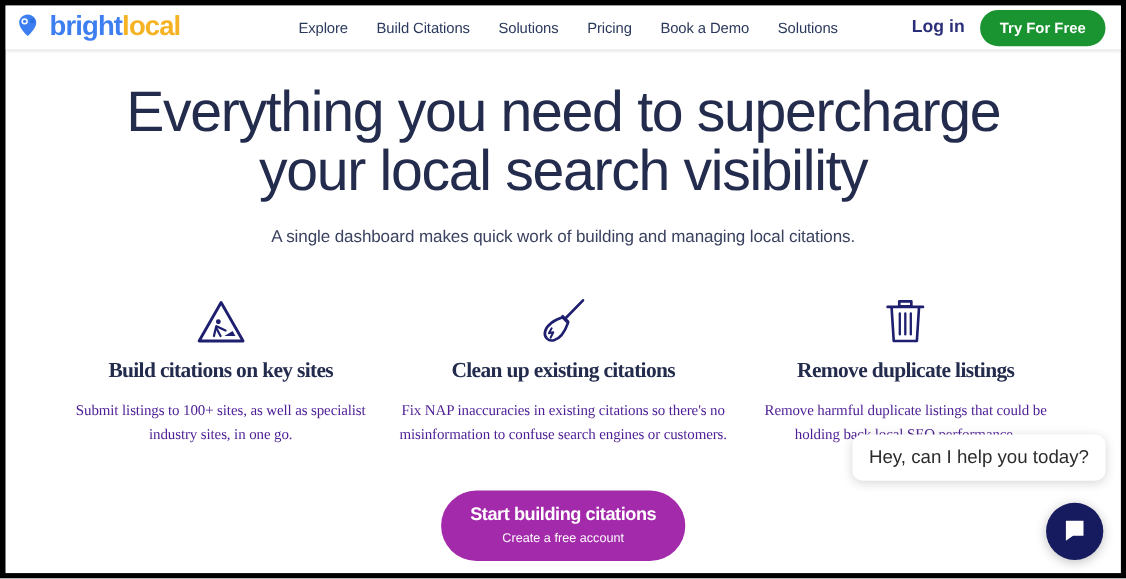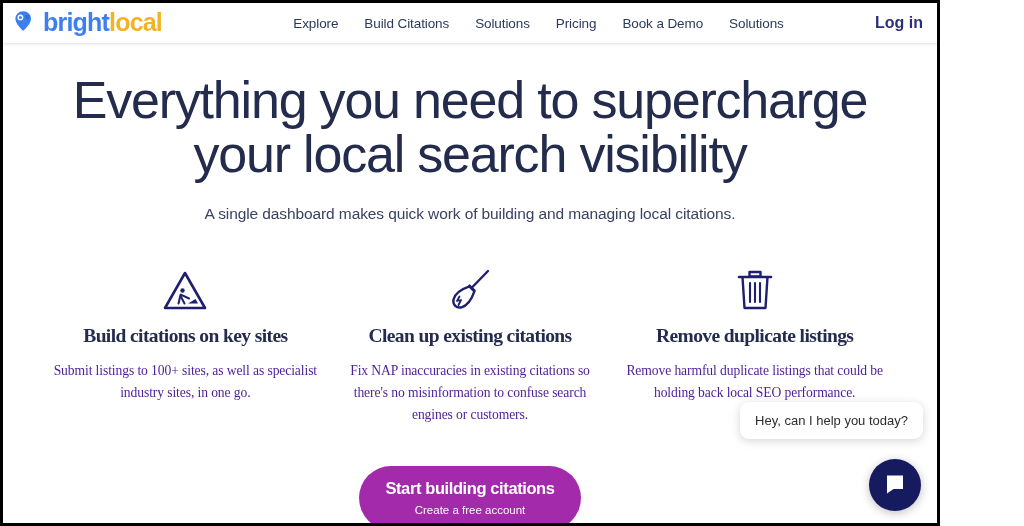--- a/index.html
+++ b/index.html
@@ -11,25 +11,25 @@
   }
 
   body {
     font-family: "Liberation Sans", sans-serif;
     background: #ffffff;
     color: #1e2749;
     position: relative;
   }
 
   #page {
-    width: 940px;
+    width: 1024px;
     height: 526px;
     position: relative;
     background: #ffffff;
-    border: 3px solid #000000;
+    border: 5px solid #000000;
     overflow: hidden;
   }
 
   
   #header {
     height: 40px;
     background: #ffffff;
     display: flex;
     align-items: center;
     padding: 0 14px 0 10px;
@@ -189,21 +189,21 @@
   }
 
   
   #chat-bubble {
     position: absolute;
     right: 14px;
     bottom: 84px;
     background: #ffffff;
     border-radius: 9px;
     padding: 11px 15px;
-    font-size: 13px;
+    font-size: 17px;
     color: #2c2c2c;
     box-shadow: 0 2px 10px rgba(0,0,0,0.17);
     white-space: nowrap;
   }
   #chat-launcher {
     position: absolute;
     right: 16px;
     bottom: 12px;
     width: 52px;
     height: 52px;
@@ -240,20 +240,21 @@
       <span class="nav-item">Explore</span>
       <span class="nav-item">Build Citations</span>
       <span class="nav-item">Solutions</span>
       <span class="nav-item">Pricing</span>
       <span class="nav-item">Book a Demo</span>
       <span class="nav-item">Solutions</span>
     </nav>
 
     <div id="header-right">
       <span id="login-link">Log in</span>
+      <button id="try-free-btn">Try For Free</button>
     </div>
 
   </header>
 
   <section id="hero">
     <h1 id="hero-title">Everything you need to supercharge your local search visibility</h1>
     <p id="hero-subtitle">A single dashboard makes quick work of building and managing local citations.</p>
   </section>
 
   <section id="features">

